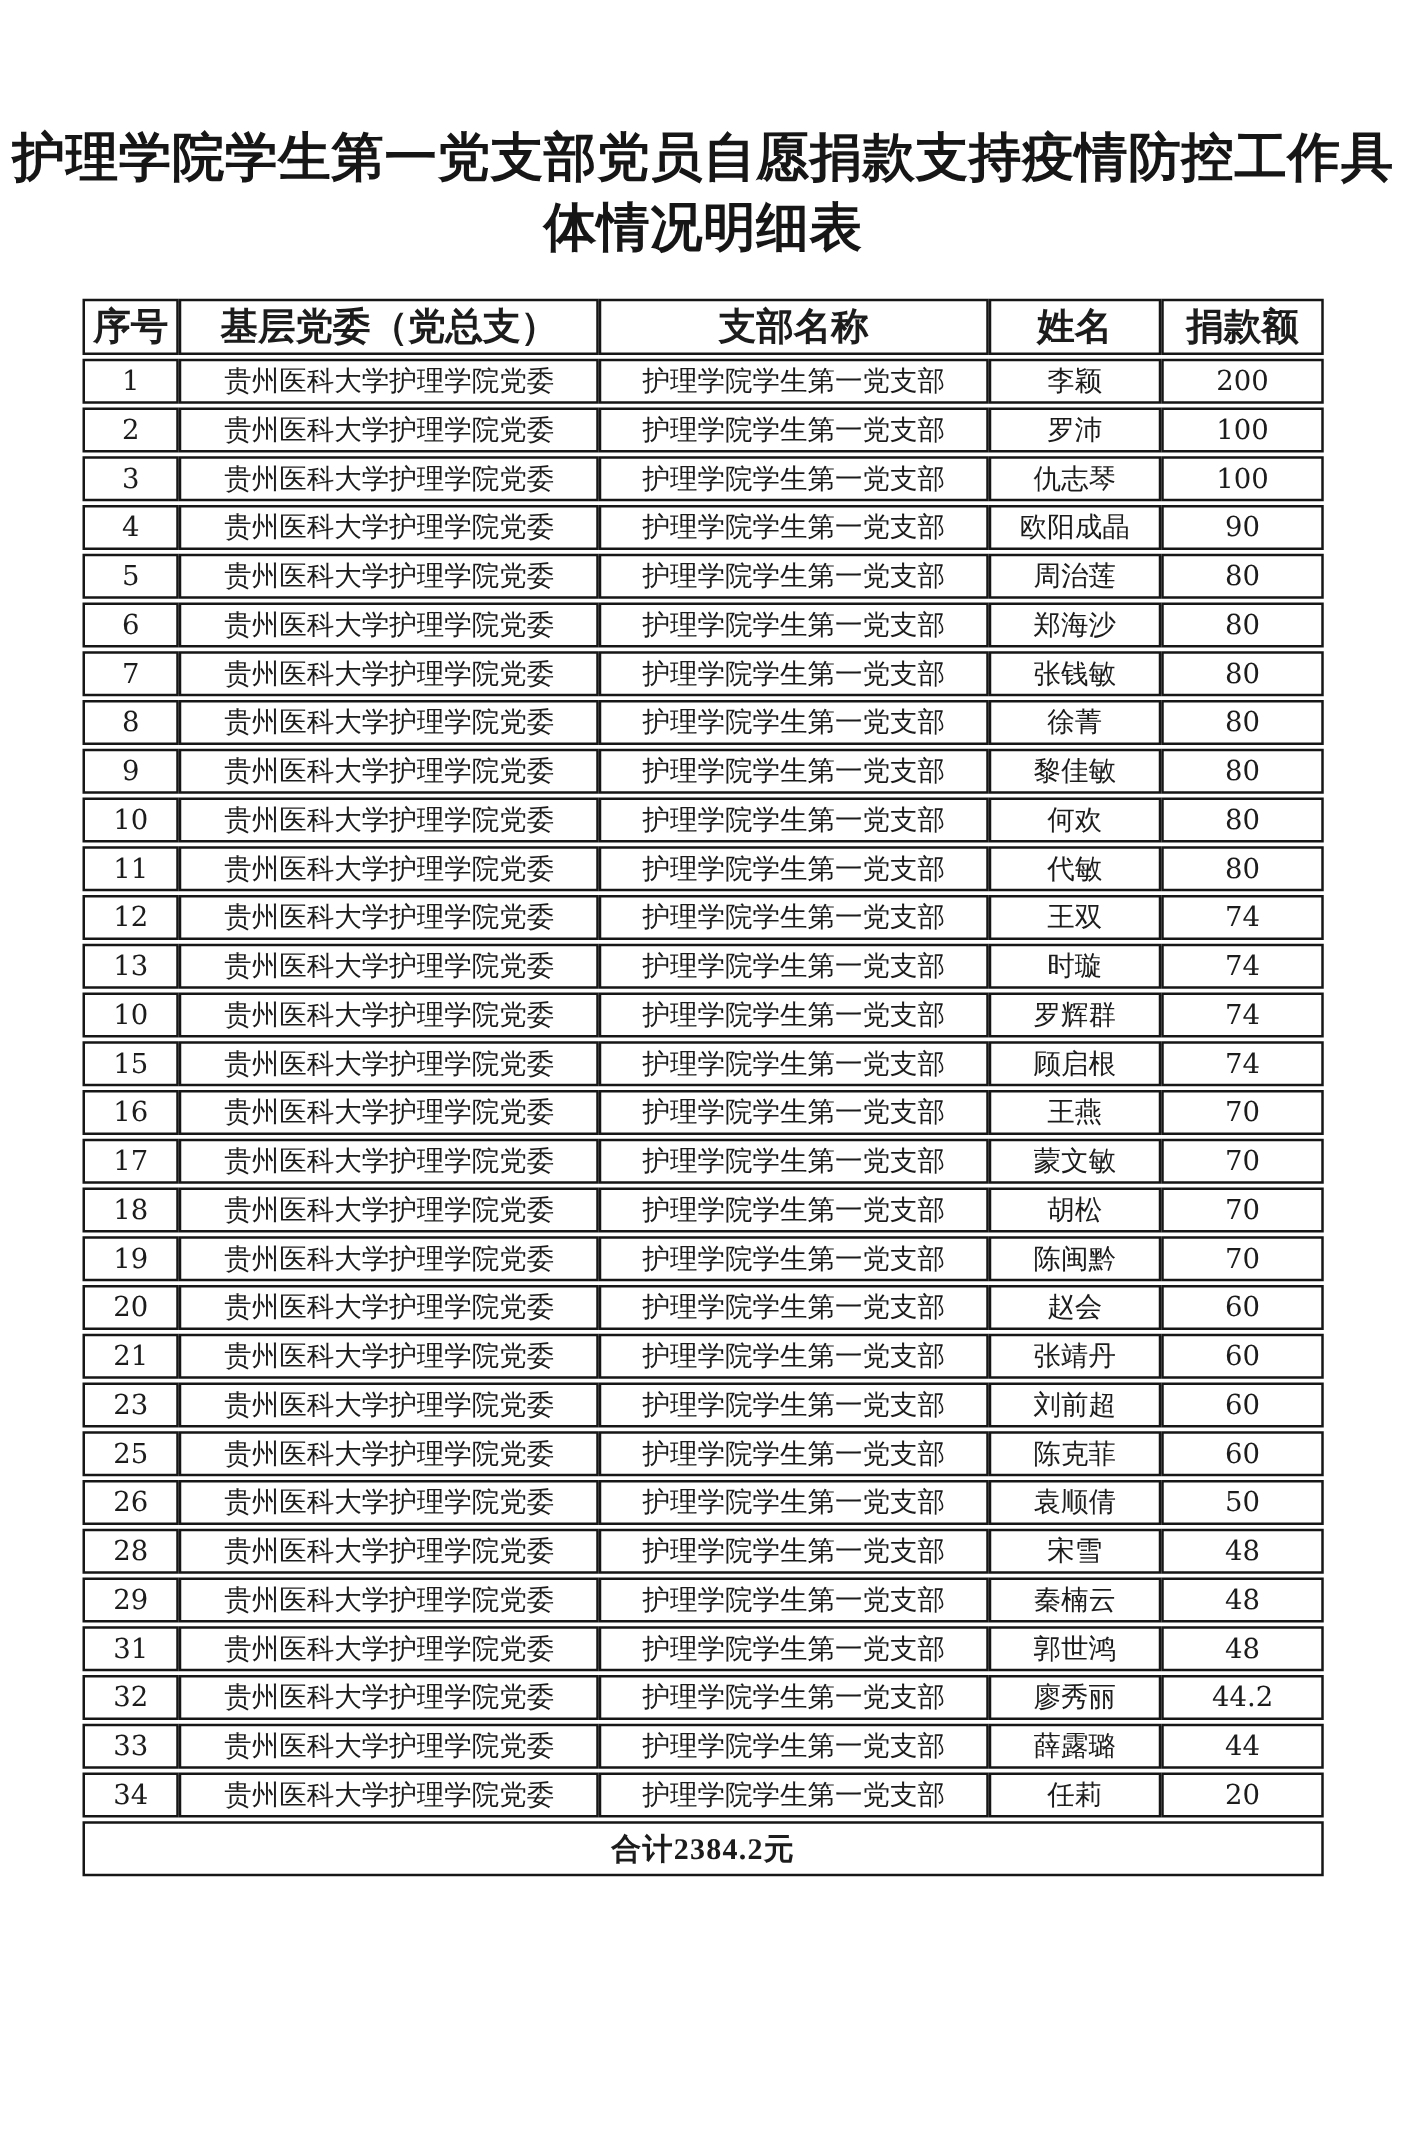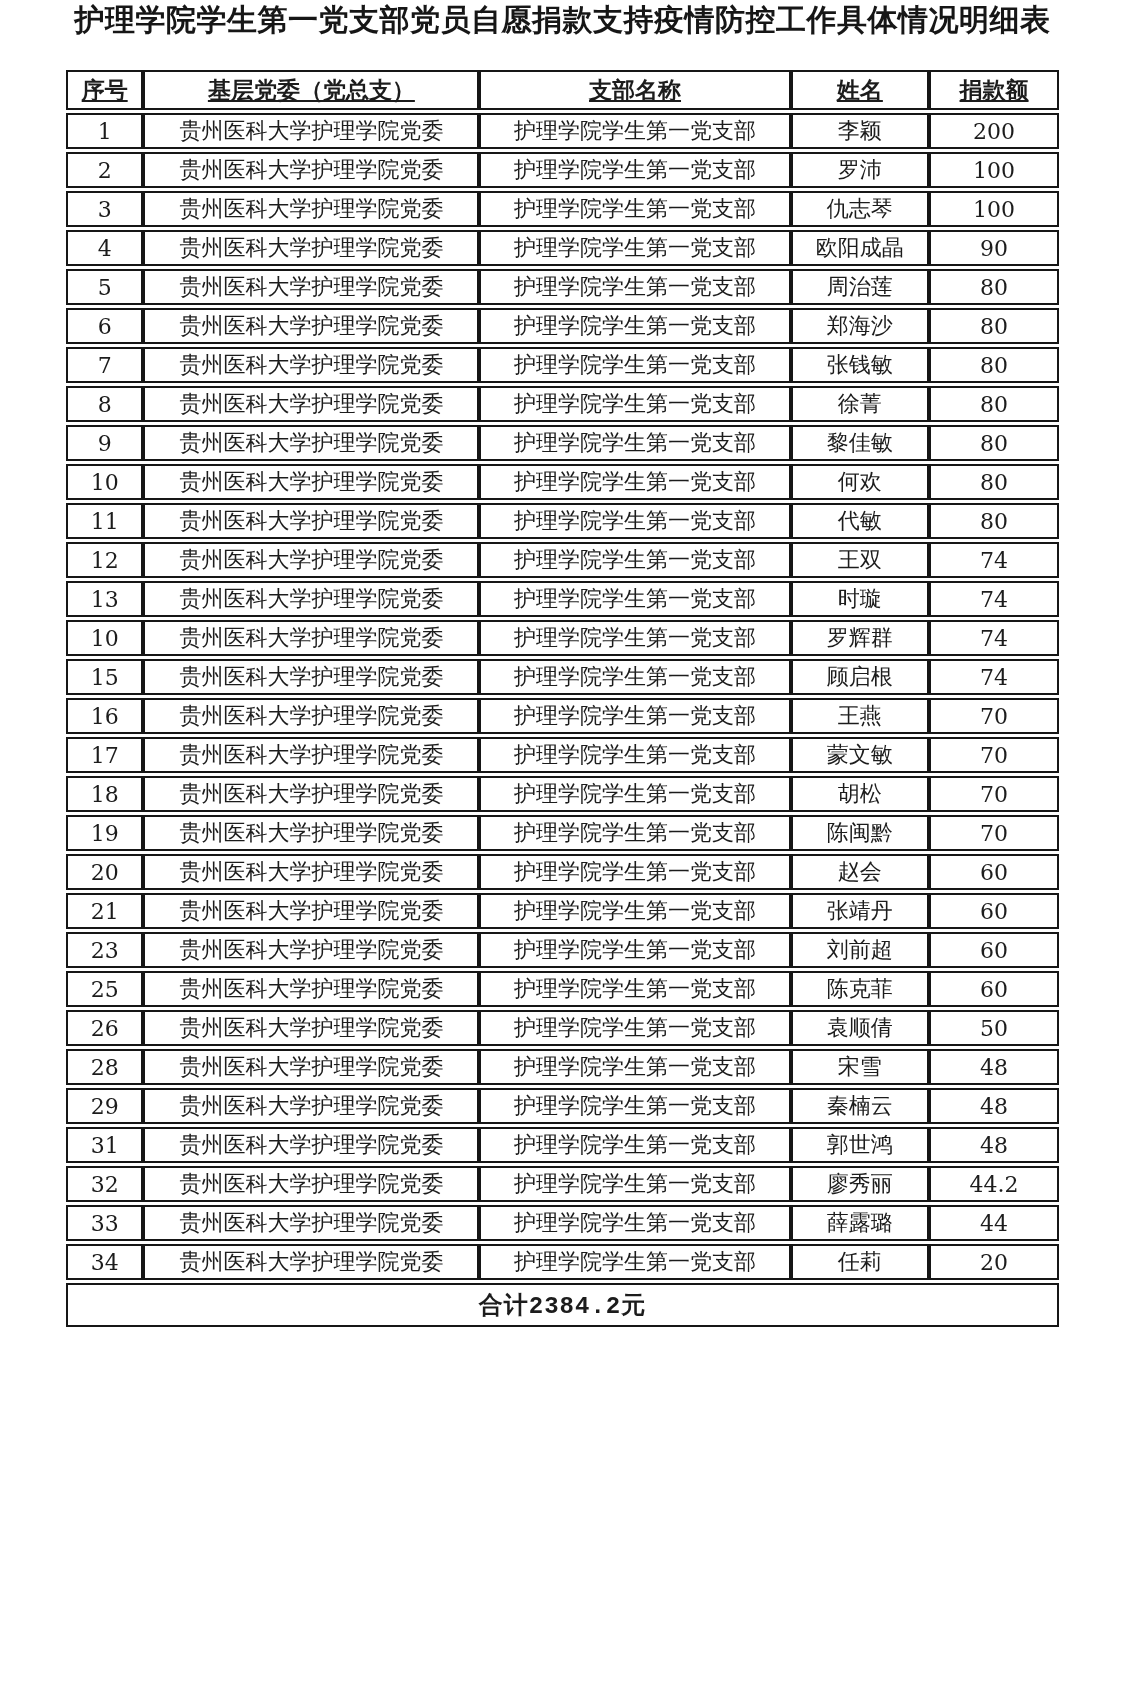--- a/index.html
+++ b/index.html
@@ -15,22 +15,23 @@
     overflow: hidden;
   }
   .page {
     width: 1125px;
     height: 1707px;
     background: #ffffff;
     box-sizing: border-box;
   }
   .title {
     margin: 0;
+    padding-top: 98px;
     text-align: center;
-    font-size: 30px;
+    font-size: 42px;
     font-weight: 700;
     letter-spacing: 0.5px;
     color: #161616;
   }
   table.donation-table {
     width: 993px;
     margin: 26px auto 0 auto;
     border-collapse: separate;
     border-spacing: 0 3px;
     table-layout: fixed;
@@ -39,41 +40,40 @@
   .donation-table td {
     border: 2px solid #161616;
     text-align: center;
     vertical-align: middle;
     padding: 0 2px;
     overflow: hidden;
     white-space: nowrap;
   }
   .donation-table th {
     height: 36px;
-    font-size: 23px;
+    font-size: 30px;
     font-weight: 700;
     font-family: "DejaVu Sans", "Liberation Sans", sans-serif;
-    text-decoration: underline;
   }
   .donation-table td {
     height: 32px;
     font-size: 22px;
     font-weight: 400;
     font-family: "DejaVu Serif", "Liberation Serif", serif;
   }
   .col-no       { width: 7.3%;  }
   .col-committee{ width: 34.4%; }
   .col-branch   { width: 31.8%; }
   .col-name     { width: 13.7%; }
   .col-amount   { width: 12.8%; }
   td.total-cell {
     height: 40px;
     font-size: 24px;
     font-weight: 700;
-    font-family: Liberation Mono, monospace;
+    font-family: Liberation Serif, serif;
     letter-spacing: 1px;
     margin-left: 24px;
   }
 </style>
 </head>
 <body>
 
 <div class="page">
 
   <h1 class="title">护理学院学生第一党支部党员自愿捐款支持疫情防控工作具体情况明细表</h1>

